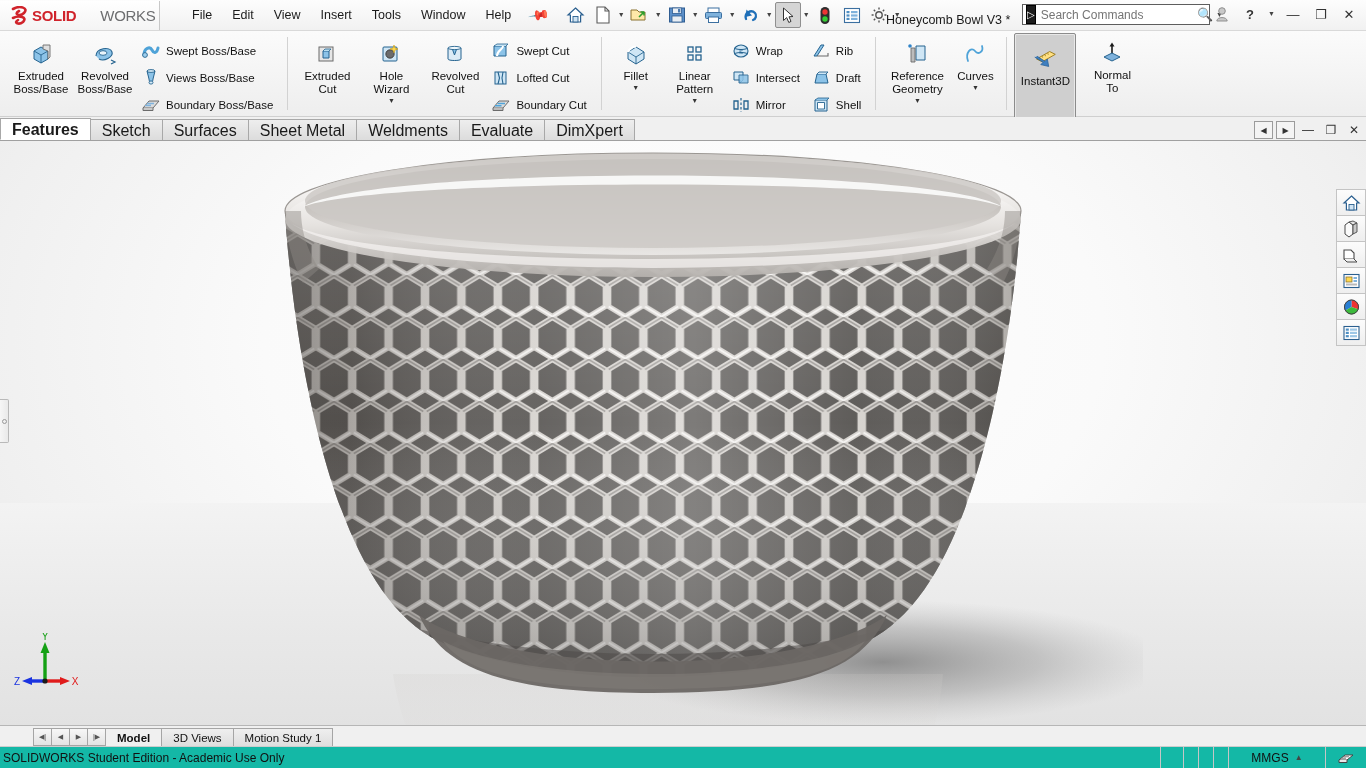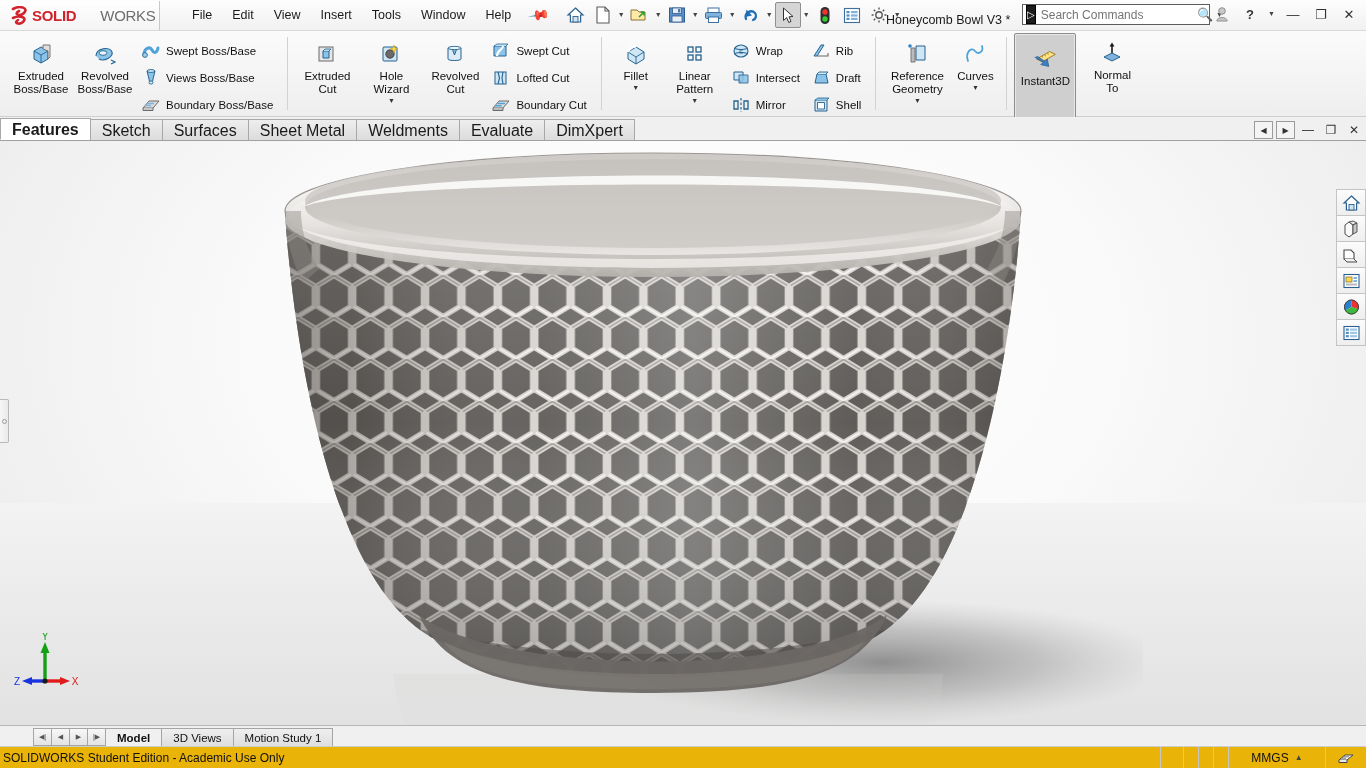--- a/index.html
+++ b/index.html
@@ -126,21 +126,21 @@
     background:#f0f0f0;border-top:1px solid #b6b6b6;font-size:11.5px;
   }
   .navarr{display:flex;align-items:center;margin-left:33px;}
   .navarr div{width:17px;height:16px;border:1px solid #a5a5a5;background:linear-gradient(#f7f7f7,#e3e3e3);
     display:flex;align-items:center;justify-content:center;font-size:7px;color:#555;margin-right:-1px;}
   .btab{height:18px;line-height:18px;padding:0 11px;border:1px solid #a5a5a5;border-bottom:none;
     background:linear-gradient(#efefef,#dedede);margin-right:-1px;box-sizing:border-box;color:#111;}
   .btab.active{background:#f0f0f0;font-weight:bold;}
   .statusbar{
     height:21px;min-height:21px;display:flex;align-items:center;
-    background:#eab308;border-top:1px solid #cdcdcd;font-size:12px;color:#111;position:relative;
+    background:#14b8a6;border-top:1px solid #cdcdcd;font-size:12px;color:#111;position:relative;
   }
   .status-text{padding-left:3px;}
   .status-right{position:absolute;right:0;top:0;height:21px;display:flex;align-items:flex-end;}
   .scell{border-left:1px solid #c6c6c6;height:21px;display:flex;align-items:center;justify-content:center;}
 </style>
 </head>
 <body>
 
 <div class="app">
 

